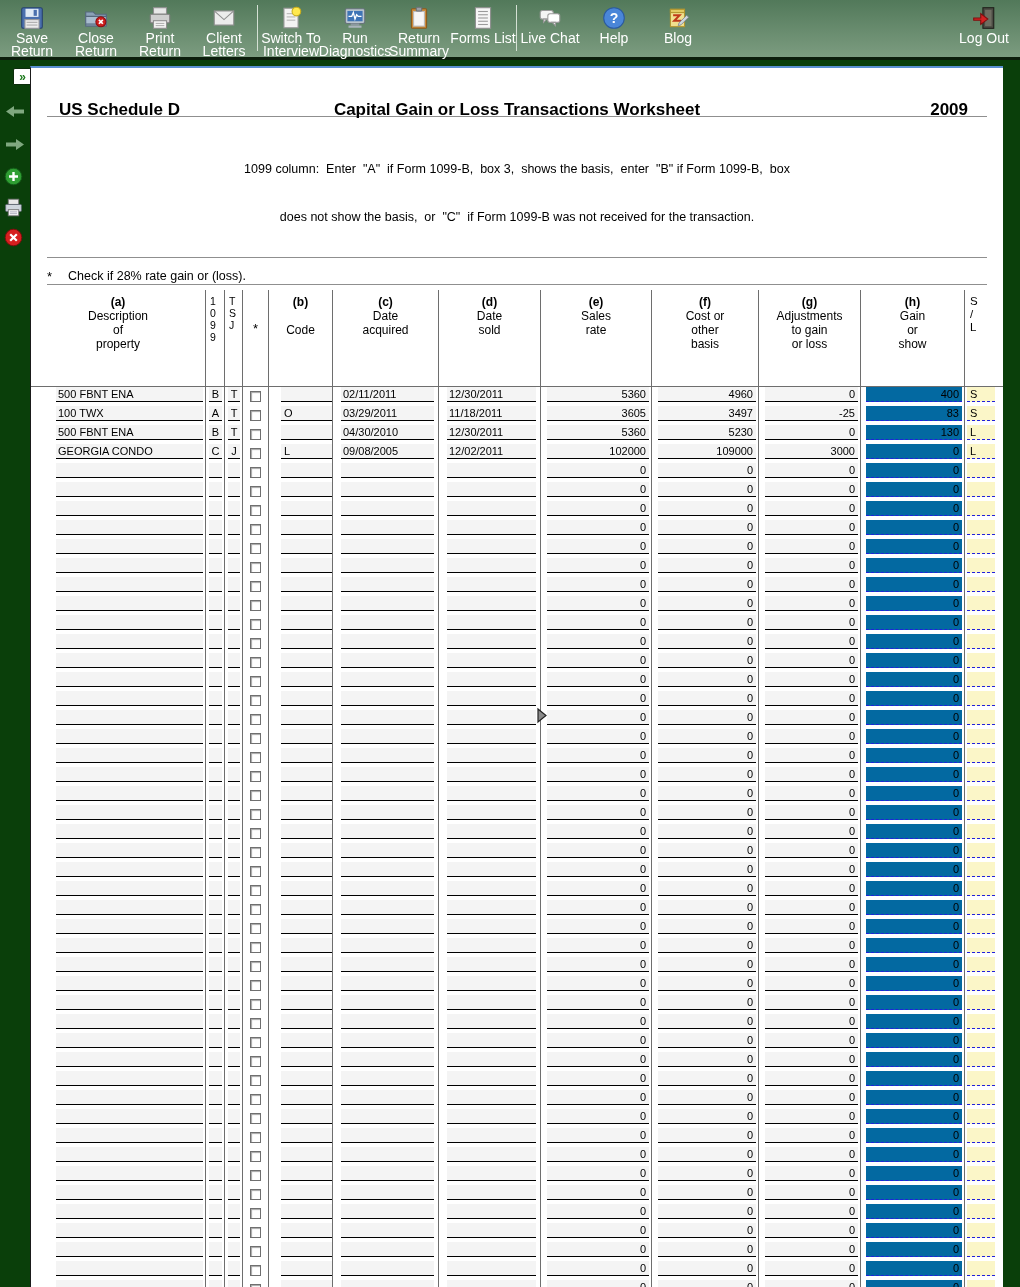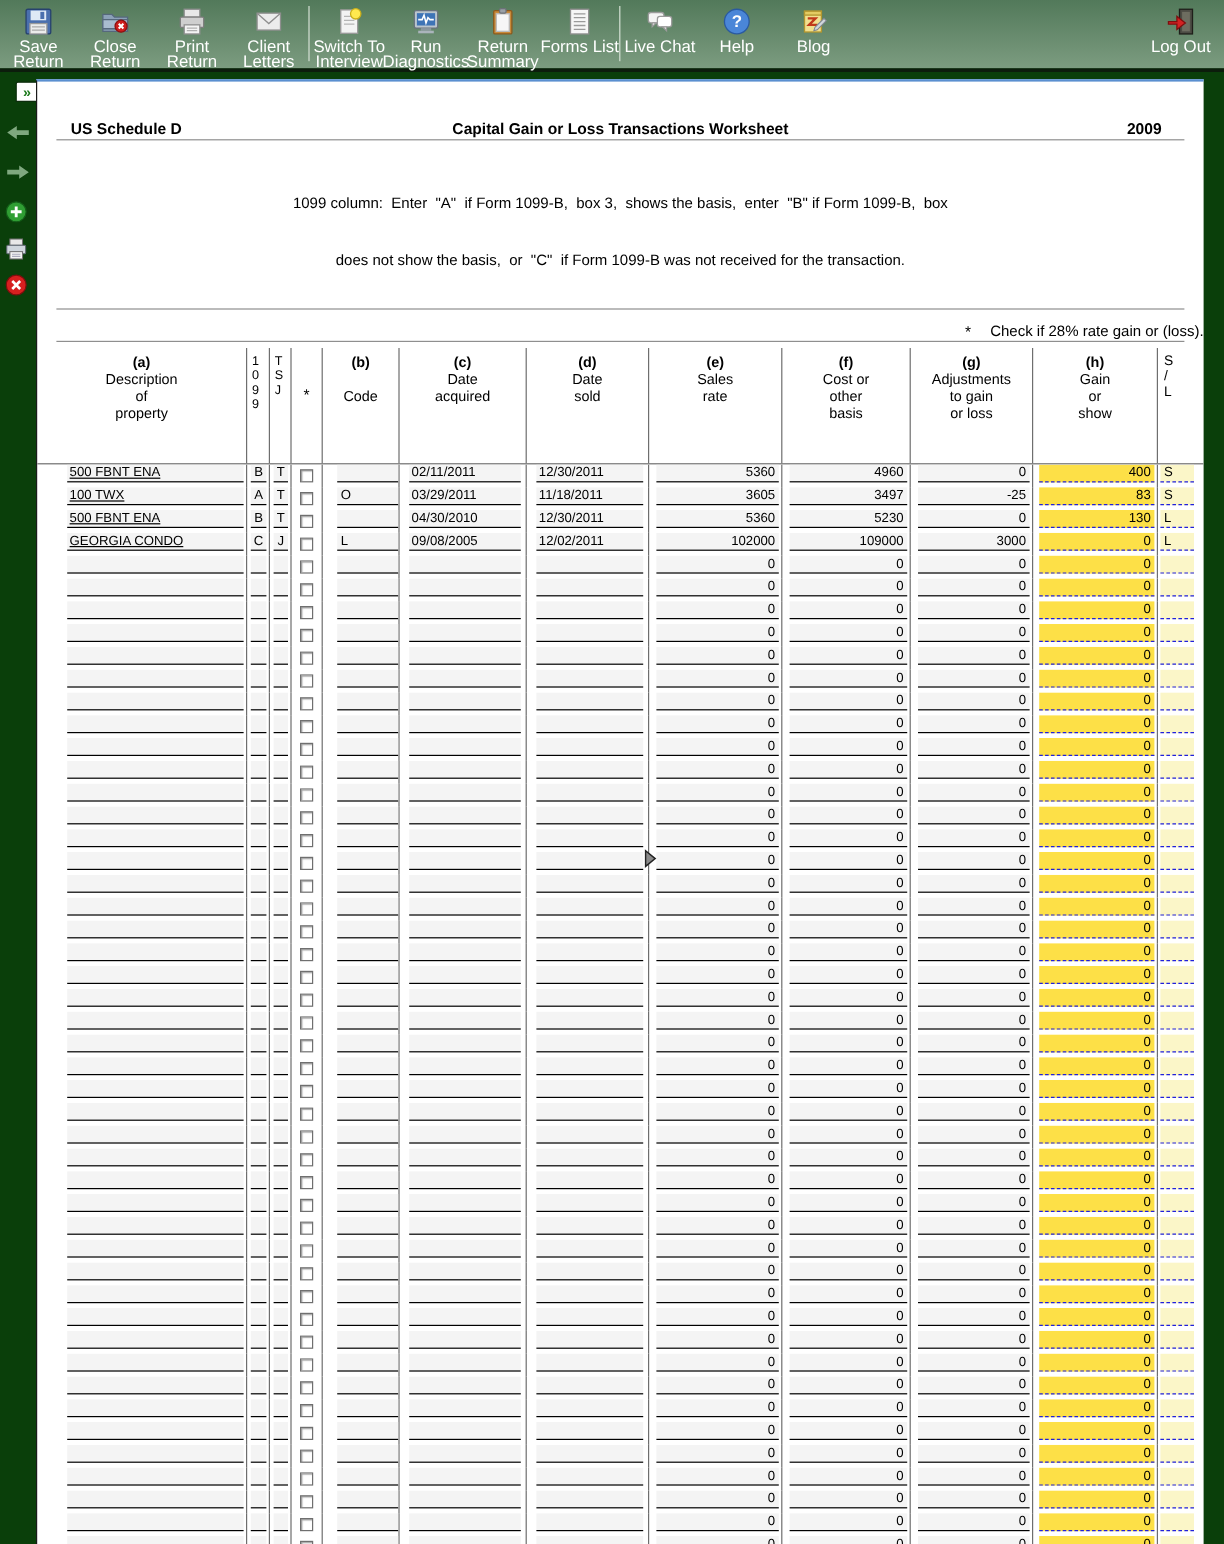--- a/index.html
+++ b/index.html
@@ -28,52 +28,52 @@
     left:13px;top:8px;width:19px;height:17px;background:#ffffff;border:1px solid #0c2d0c;
     color:#1c7a1c;font-weight:bold;font-size:12px;line-height:16px;text-align:center;
     border-radius:2px 2px 0 0;box-sizing:border-box;
   }
   
   #sheet{
     position:absolute;left:30px;top:6px;width:973px;height:1221px;box-sizing:border-box;
     background:#ffffff;border-top:2px solid #5a8fd0;border-left:1px solid #1a1a1a;
     overflow:hidden;color:#000;
   }
-  .title-row{margin-top:32px;height:16px;position:relative;font-weight:bold;font-size:13px;}
+  .title-row{margin-top:32px;height:16px;position:relative;font-weight:bold;font-size:17px;}
   .title-left{position:absolute;left:28px;top:0;}
   .title-center{position:absolute;left:0;right:0;top:0;text-align:center;}
   .title-right{position:absolute;right:35px;top:0;}
   hr.rule{border:0;border-top:1px solid #8f8f8f;margin:0 16px;}
   .r1{margin-top:15px;} .r2{margin-top:15px;} .r3{margin-top:9px;}
   .instr{margin-top:12px;text-align:center;font-size:12.5px;line-height:16px;white-space:pre-wrap;}
-  .note{margin-top:11px;text-align:right;font-size:12.5px;}
+  .note{margin-top:11px;text-align:left;font-size:12.5px;margin-left:16px;}
   .note .ast{font-size:13px;vertical-align:-1px;margin-right:16px;}
   
   .cols{display:grid;grid-template-columns:175px 19px 18px 26px 64px 106px 102px 111px 107px 102px 104px 38px;}
   #theader{margin-top:5px;height:96px;border-bottom:1px solid #6e6e6e;}
   .hcell{border-right:1px solid #6e6e6e;text-align:center;font-size:12px;line-height:14px;padding-top:5px;box-sizing:border-box;overflow:hidden;}
   .hcell:last-child{border-right:0;}
   .hcell .tag{font-weight:bold;}
   .hcell.c-f1099,.hcell.c-tsj{font-size:10.5px;line-height:12px;text-align:left;padding-left:4px;}
   .hcell.c-sl{text-align:left;padding-left:5px;font-size:11.5px;line-height:13px;}
   .hcell.c-star{padding-top:32px;font-size:13px;}
   #rows{overflow:hidden;height:959px;}
   .row{height:19px;}
   .cell{border-right:1px solid #6e6e6e;display:flex;box-sizing:border-box;overflow:hidden;}
   .cell:last-child{border-right:0;}
   .field{
     margin-top:auto;height:15px;line-height:15px;font-size:11px;box-sizing:border-box;
     background:#f4f4f4;border-bottom:1px solid #000;overflow:hidden;white-space:nowrap;
   }
-  .fa{flex:1;margin:0 2px 1px 25px;padding-left:2px;text-decoration:underline;}
+  .fa{flex:1;margin:0 2px 1px 25px;padding-left:2px;}
   .fsm{flex:1;margin:0 2px 1px 3px;text-align:center;}
   .fcode{width:52px;margin:0 0 1px 12px;padding-left:3px;}
   .fdate{flex:1;margin:0 4px 1px 8px;padding-left:2px;}
   .fnum{flex:1;margin:0 2px 1px 6px;text-align:right;padding-right:3px;}
-  .fgain{flex:1;margin:0 2px 1px 5px;text-align:right;padding-right:3px;background:#fde047;border-bottom:1px dashed #2020dd;}
+  .fgain{flex:1;margin:0 2px 1px 5px;text-align:right;padding-right:3px;background:#0369a1;border-bottom:1px dashed #2020dd;}
   .fsl{width:28px;margin:0 2px 1px 2px;padding-left:3px;background:#fbf6c8;border-bottom:1px dashed #2020dd;}
   .cstar{justify-content:center;align-items:center;}
   .checkbox{
     width:11px;height:11px;background:#fff;border:1px solid #6f6f6f;box-sizing:border-box;
     box-shadow:inset 1px 1px 1px rgba(0,0,0,.35);cursor:pointer;
   }
   #cursor{position:absolute;left:536px;top:706px;pointer-events:none;}
 </style>
 </head>
 <body>

